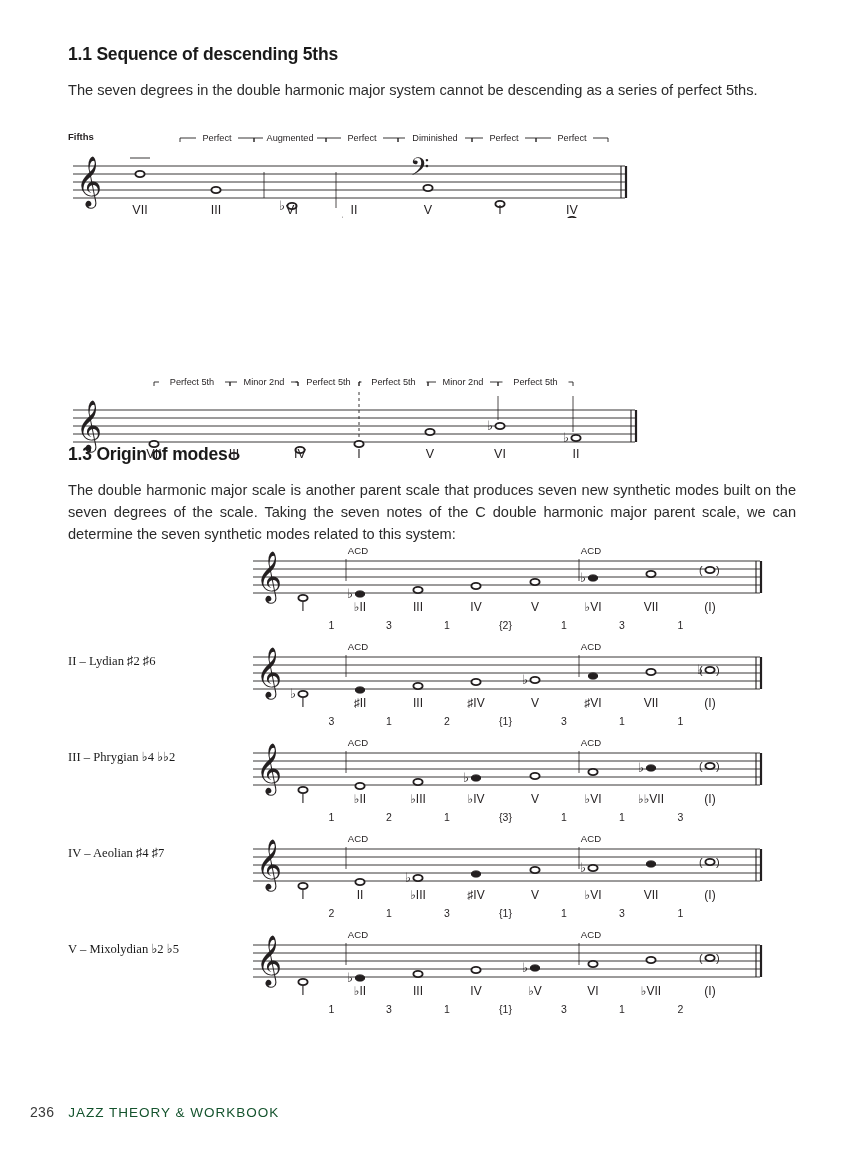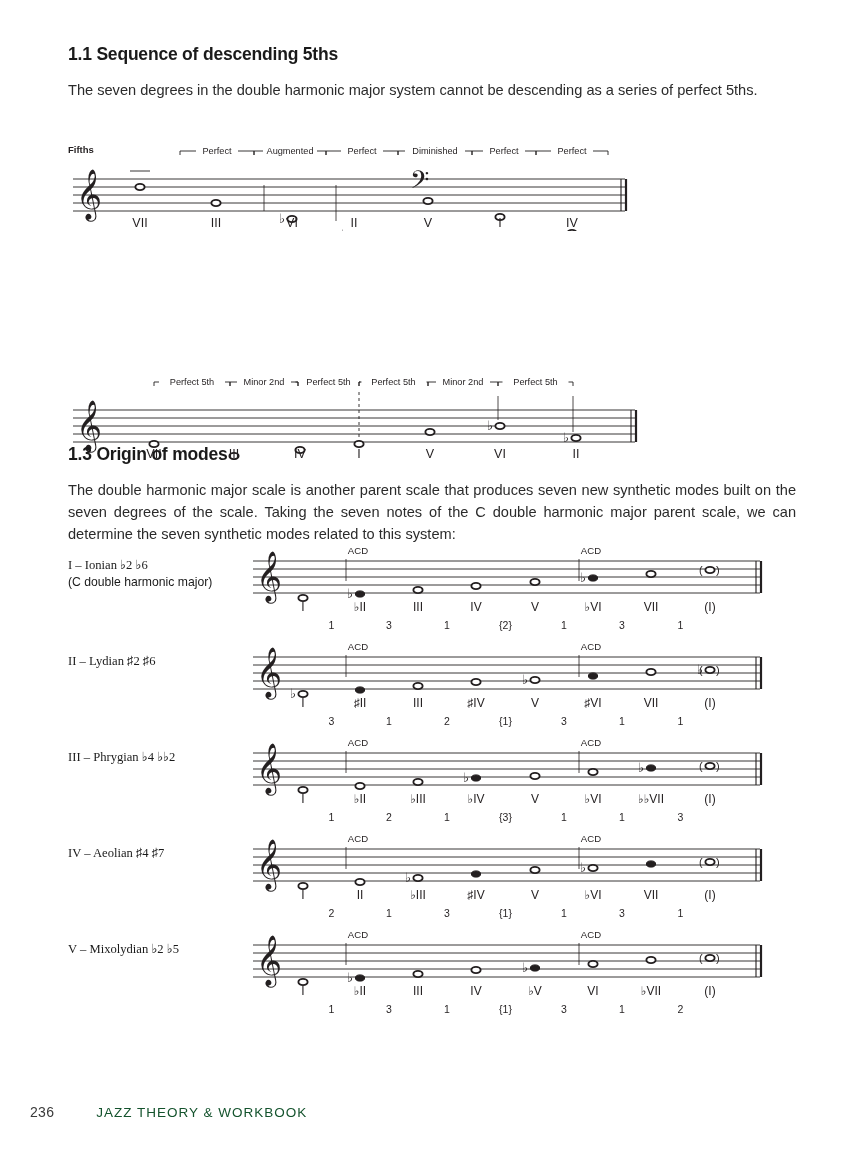--- a/index.html
+++ b/index.html
@@ -25,37 +25,37 @@
   p.body-text {
     font-size: 14.6px;
     line-height: 1.52;
     margin: 0;
     text-align: justify;
     color:#2b2b2b;
   }
   .sec1 { position:absolute; left:68px; top:44px; width:728px; }
   .sec2 { position:absolute; left:68px; top:252px; width:728px; }
   .sec3 { position:absolute; left:68px; top:444px; width:728px; }
-  .fig1 { position:absolute; left:68px; top:128px;margin-top:13px; }
+  .fig1 { position:absolute; left:68px; top:128px; }
   .fig2 { position:absolute; left:68px; top:322px;margin-top:48px; }
 
   .modes { position:absolute; left:68px; top:545px; width:728px; }
   .mode-row { position:relative; height:96px; }
   .mode-label {
     position:absolute; left:0; top:12px;
     width:180px;
     font-family:"Liberation Serif", serif;
     font-size:12.6px;
     line-height:1.35;
     color:#1a1a1a;
   }
   .mode-sub { font-family:"Liberation Sans", sans-serif; font-size:12.2px; }
   .mode-staff { position:absolute; left:180px; top:0; }
 
-  .footer { position:absolute; left:30px; bottom:32px; display:flex; gap:42px; align-items:baseline; }
+  .footer { position:absolute; left:30px; bottom:32px; display:flex; gap:14px; align-items:baseline; }
   .pg-num { font-size:14px; color:#3a3a3a; letter-spacing:0.3px; }
   .book-title { font-size:13.5px; color:#14532d; letter-spacing:1.0px; }
 
   svg text { font-family:"Liberation Sans", sans-serif; fill:#231f20; }
 </style>
 </head>
 <body>
 
 <div class="page">
 
@@ -220,24 +220,20 @@
     </svg>
   </div>
 
   <div class="sec3">
     <h2 class="section-title">1.3 Origin of modes</h2>
     <p class="body-text">The double harmonic major scale is another parent scale that produces seven new synthetic modes built on the seven degrees of the scale. Taking the seven notes of the C double harmonic major parent scale, we can determine the seven synthetic modes related to this system:</p>
   </div>
 
   <div class="modes" id="modes-container">
       <div class="mode-row">
-        <div class="mode-label">
-          <div>I – Ionian ♭2 ♭6</div>
-          <div class="mode-sub">(C double harmonic major)</div>
-        </div>
         <svg width="520" height="96" viewBox="0 0 520 96" class="mode-staff" style="position: absolute; left: 180px; top: 0px;">
           <g stroke="#231f20" stroke-width="0.9">
             <line x1="5" y1="16" x2="512" y2="16"></line>
             <line x1="5" y1="24" x2="512" y2="24"></line>
             <line x1="5" y1="32" x2="512" y2="32"></line>
             <line x1="5" y1="40" x2="512" y2="40"></line>
             <line x1="5" y1="48" x2="512" y2="48"></line>
           </g>
           <line x1="508" y1="16" x2="508" y2="48" stroke="#231f20" stroke-width="1.1"></line>
           <line x1="513" y1="16" x2="513" y2="48" stroke="#231f20" stroke-width="2.2"></line>

